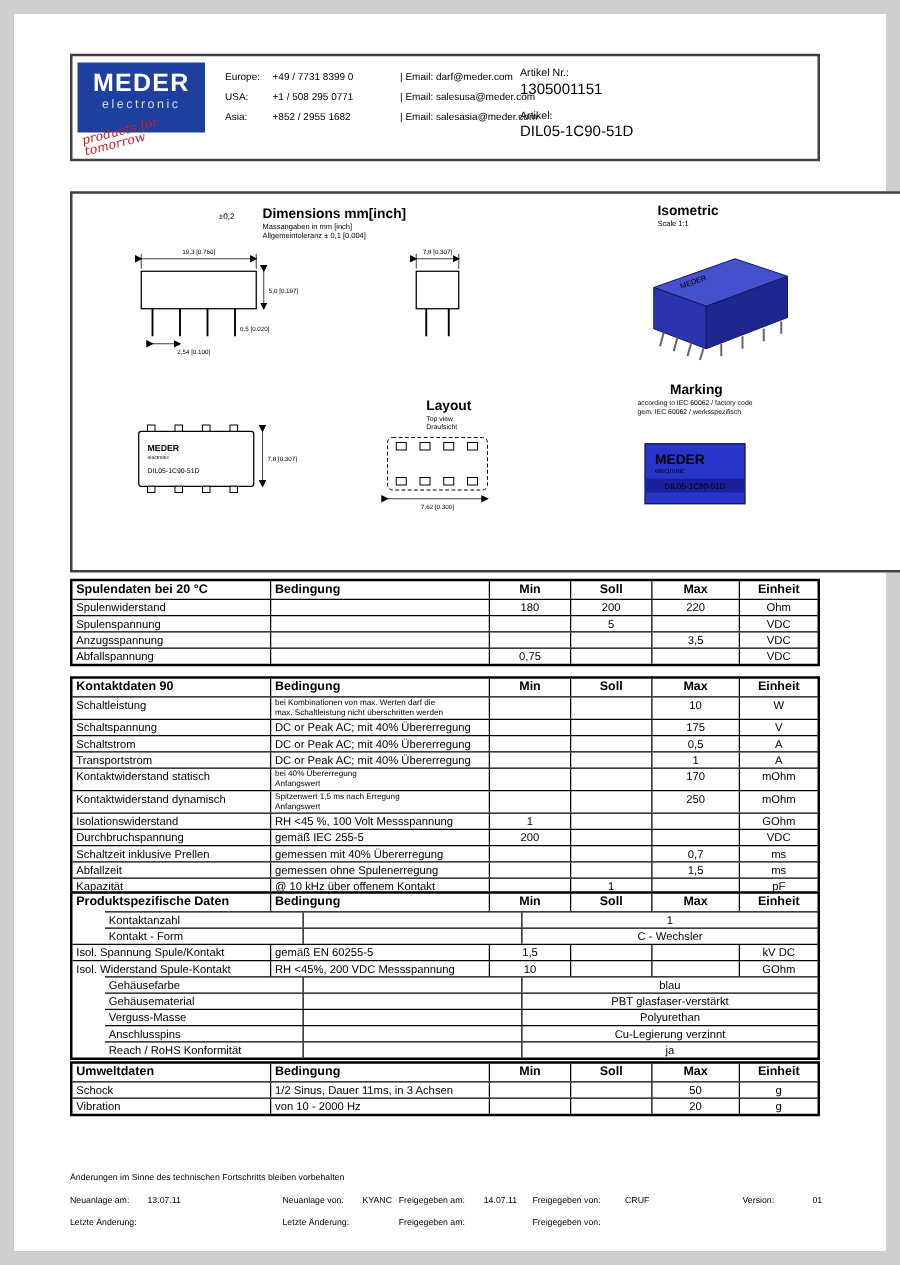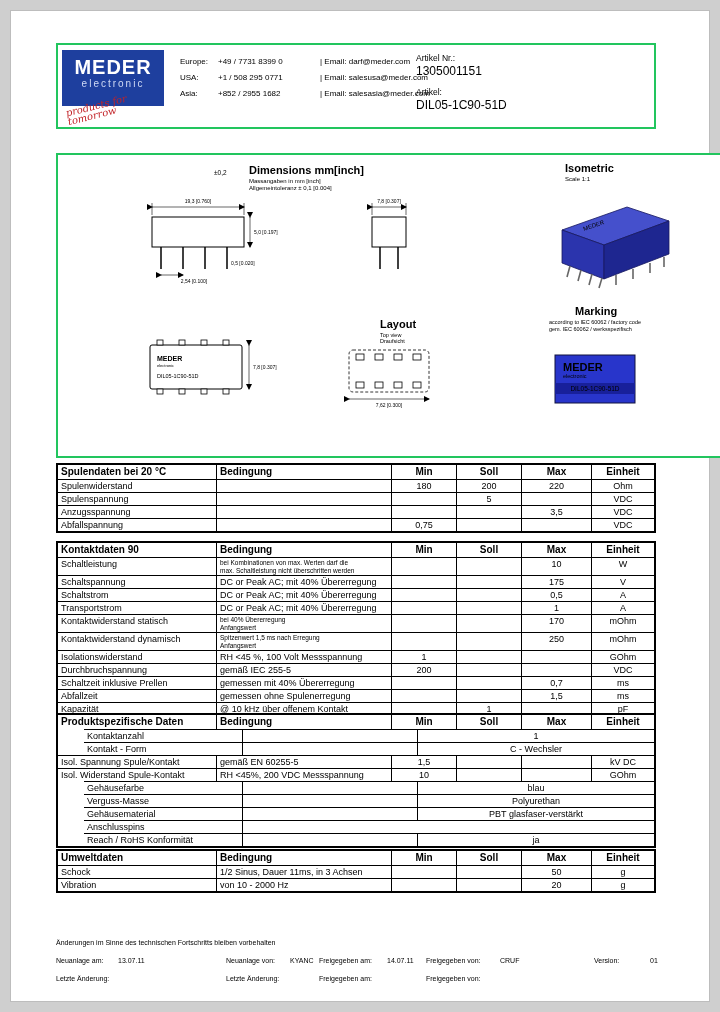--- a/index.html
+++ b/index.html
@@ -1,21 +1,21 @@
 <!DOCTYPE html>
 <html><head>
 <meta charset="utf-8">
 <style>
   html,body{margin:0;padding:0;}
   body{
     width:720px;height:1012px;background:#cfcfcf;position:relative;overflow:hidden;
     font-family:"Liberation Sans",sans-serif;color:#000;
   }
   .page{position:absolute;left:10px;top:10px;width:700px;height:992px;background:#fff;border:1px solid #bdbdbd;box-sizing:border-box;}
-  .box{position:absolute;border:2px solid #22c55e;background:#fff;box-sizing:border-box;padding-left:39px;}
+  .box{position:absolute;border:2px solid #404040;background:#fff;box-sizing:border-box;}
 
   
   .header-box{left:45px;top:32px;width:600px;height:86px;}
   .logo{position:absolute;left:4px;top:5px;width:102px;height:56px;background:#1e3f9e;text-align:center;padding-top:7px;box-sizing:border-box;}
   .logo-meder{font-size:20px;font-weight:bold;letter-spacing:1px;color:#fff;line-height:21px;}
   .logo-sub{font-size:10px;letter-spacing:2px;color:#cfd9f5;line-height:11px;}
   .slogan{position:absolute;left:8px;top:56px;transform:rotate(-14deg);color:#c22227;font-family:"DejaVu Serif",serif;font-style:italic;font-size:10px;line-height:9px;}
   .contacts{position:absolute;left:122px;top:9px;font-size:8px;line-height:16px;white-space:nowrap;}
   .c-region{display:inline-block;width:38px;}
   .c-phone{display:inline-block;width:102px;}
@@ -377,32 +377,33 @@
         <div class="tc ctr"></div>
         <div class="tc ctr"></div>
         <div class="tc ctr">GOhm</div>
       </div>
       <div class="trow span3">
         <div class="tc">Gehäusefarbe</div>
         <div class="tc"></div>
         <div class="tc ctr">blau</div>
       </div>
       <div class="trow span3">
+        <div class="tc">Gehäusematerial</div>
+        <div class="tc"></div>
+        <div class="tc ctr">PBT glasfaser-verstärkt</div>
+      </div>
+      <div class="trow span3">
         <div class="tc">Verguss-Masse</div>
         <div class="tc"></div>
         <div class="tc ctr">Polyurethan</div>
       </div>
       <div class="trow span3">
-        <div class="tc">Gehäusematerial</div>
-        <div class="tc"></div>
-        <div class="tc ctr">PBT glasfaser-verstärkt</div>
-      </div>
-      <div class="trow span3">
         <div class="tc">Anschlusspins</div>
         <div class="tc"></div>
+        <div class="tc ctr">Cu-Legierung verzinnt</div>
       </div>
       <div class="trow span3">
         <div class="tc">Reach / RoHS Konformität</div>
         <div class="tc"></div>
         <div class="tc ctr">ja</div>
       </div>
     </div>
   <div class="dtable" id="table-3">
       <div class="trow thead">
         <div class="tc">Umweltdaten</div>

